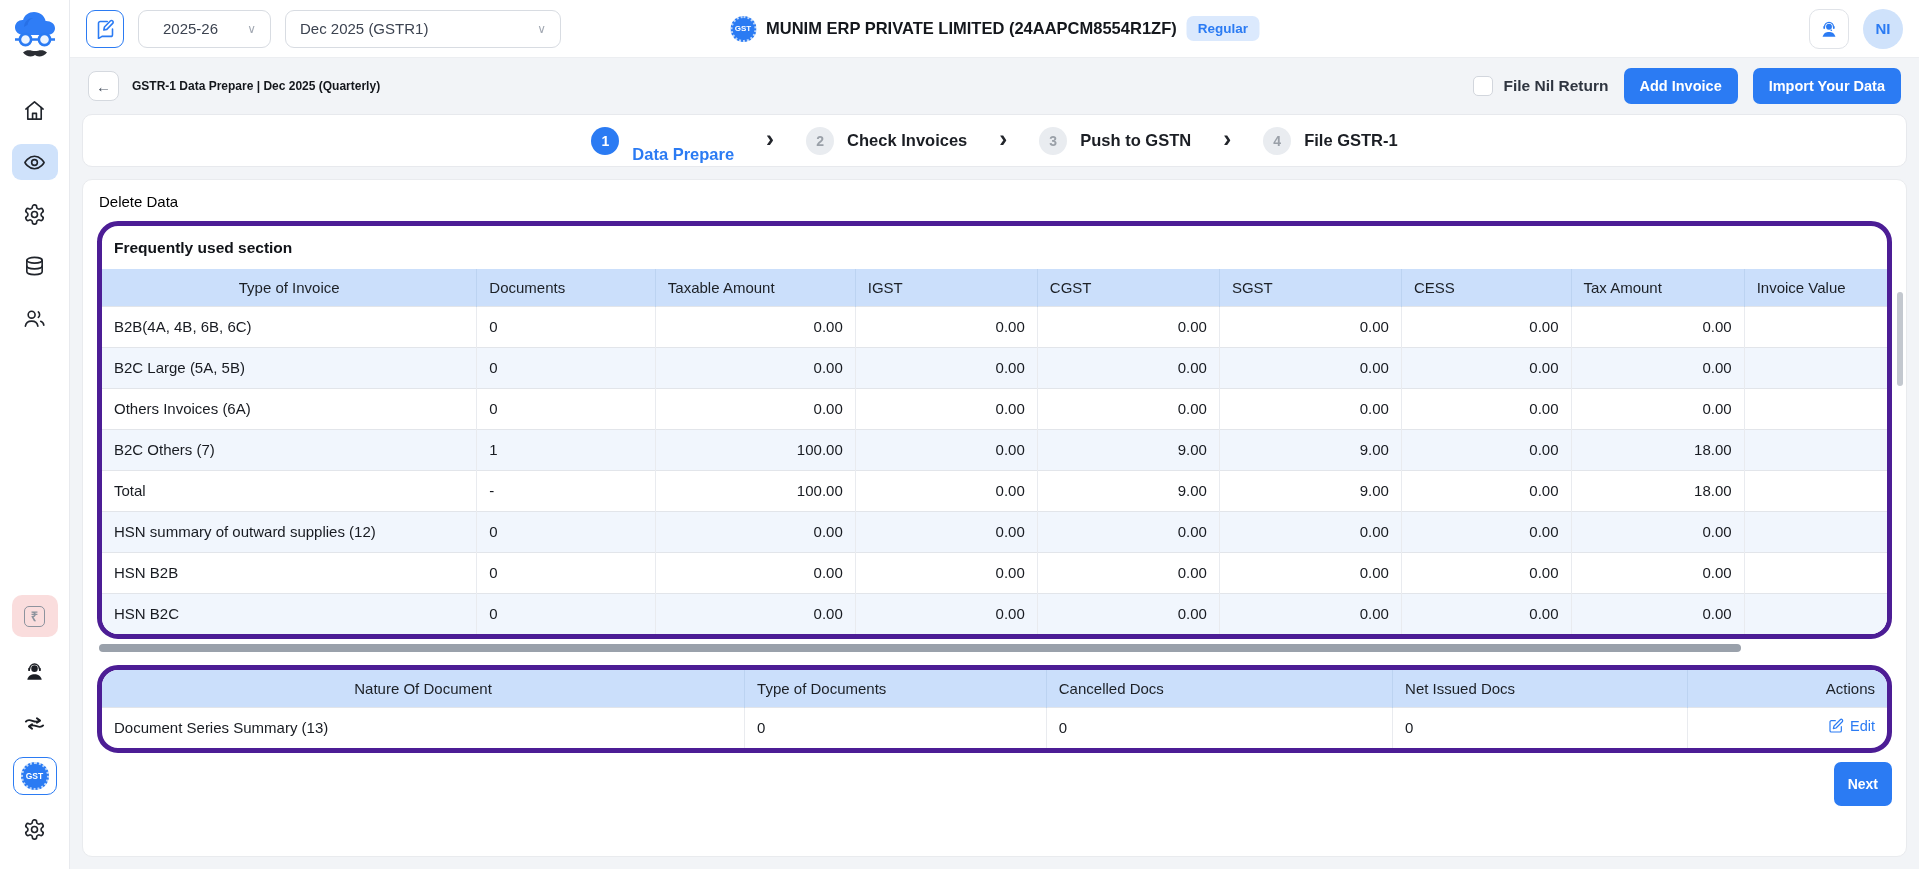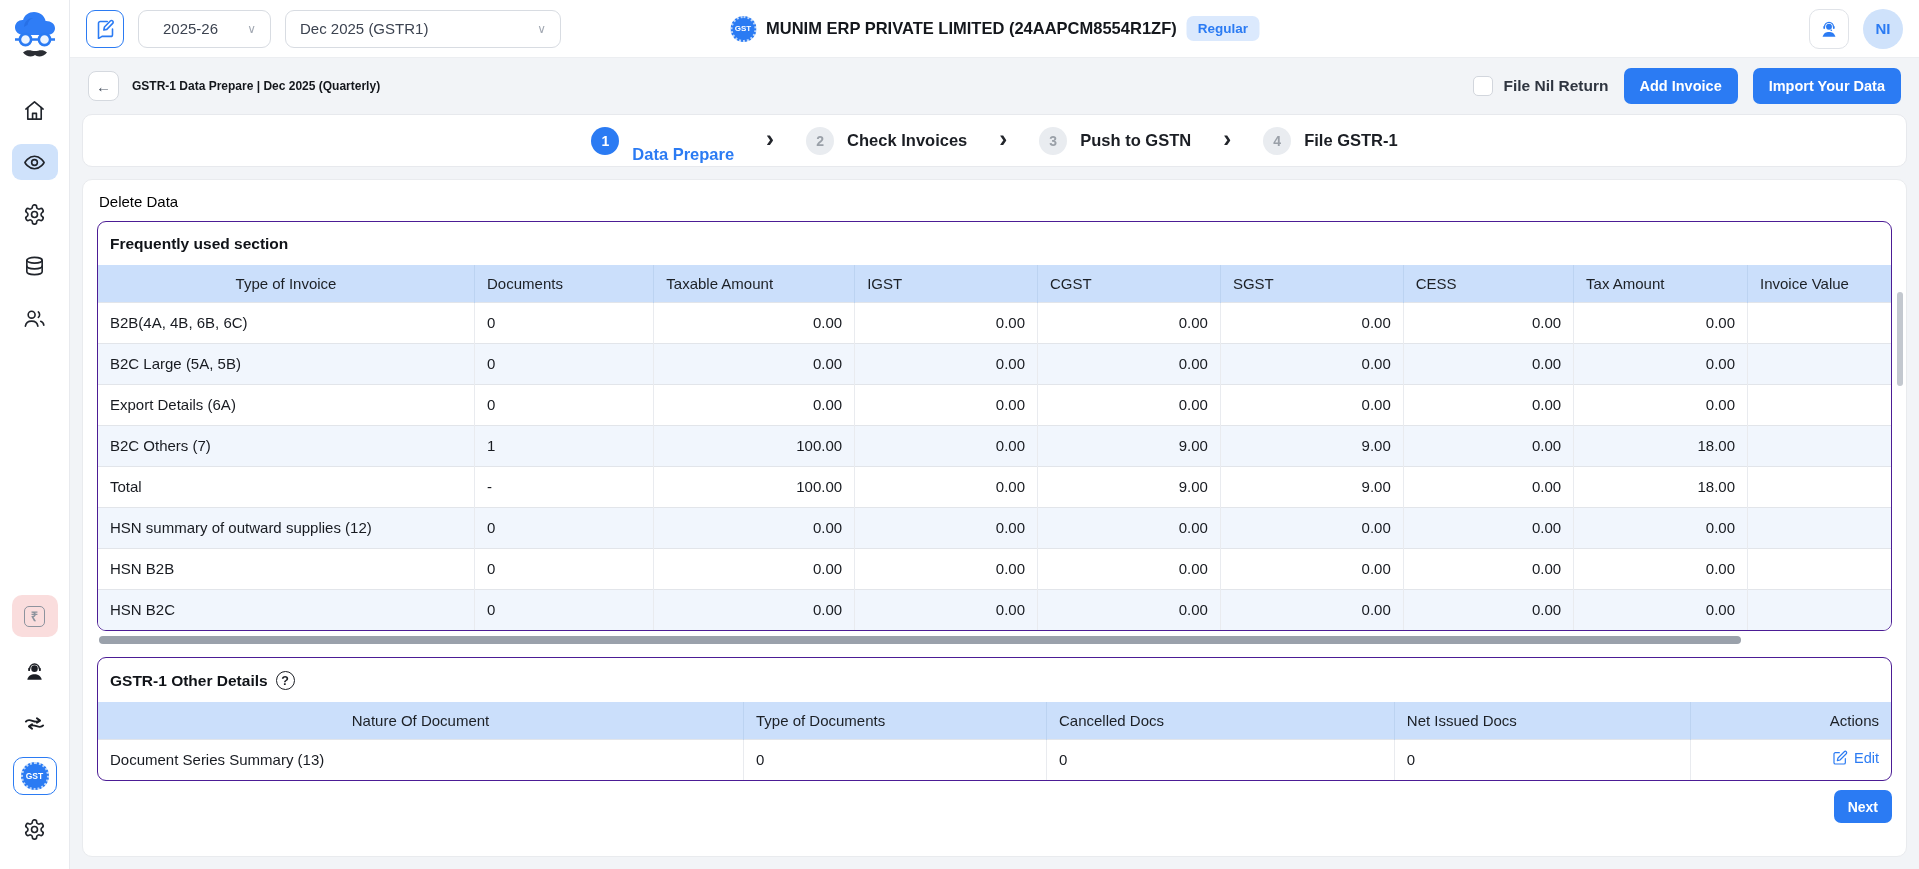--- a/index.html
+++ b/index.html
@@ -61,40 +61,40 @@
   .step { display:flex; align-items:center; gap:13px; cursor:pointer; }
   .step-num { width:28px; height:28px; border-radius:50%; background:#e9ecf0; color:#9aa0a8; font-size:14px; font-weight:600; display:flex; align-items:center; justify-content:center; }
   .step-label { font-size:16.5px; font-weight:700; color:#1b1e24; }
   .step.active .step-num { background:#2b7bf3; color:#fff; }
   .step.active .step-label { color:#2b7bf3;margin-top:28px; }
   .step-chev { font-size:24px; color:#23262c; font-weight:600; line-height:1; padding-bottom:3px; }
 
   
   .main-card { margin:12px; background:#fff; border:1px solid #e9ebee; border-radius:10px; flex:1; padding:10px 14px 12px; position:relative; display:flex; flex-direction:column; overflow:hidden; }
   .delete-data { color:#000000; font-size:15px; padding:3px 2px 11px; cursor:pointer; width:max-content; }
-  .tcard { border:1px solid #4c1d95; border-radius:9px; overflow:hidden; position:relative; background:#fff; }
+  .tcard { border:5px solid #4c1d95; border-radius:21px; overflow:hidden; position:relative; background:#fff; }
   .tcard-title { font-size:15.5px; font-weight:700; color:#101318; padding:13px 12px 12px; display:flex; align-items:center; gap:8px; }
   .help-icon { width:19px; height:19px; border:1.7px solid #1b1e24; border-radius:50%; font-size:12.5px; font-weight:700; color:#1b1e24; display:flex; align-items:center; justify-content:center; cursor:pointer; }
   table { width:100%; border-collapse:collapse; table-layout:fixed; font-size:15px; color:#181b21; }
   thead th { background:#cbdffb; font-weight:500; color:#1c2026; text-align:left; padding:3px 12px; border-right:1px solid #bcd3f1; height:37px; white-space:nowrap; overflow:hidden; }
   thead th:last-child { border-right:none;margin-top:28px; }
   thead th.center { text-align:center; }
   thead th.right { text-align:right; }
   tbody td { padding:0 12px; height:41px; border-top:1px solid #e2e5ea; border-right:1px solid #e9ebef; white-space:nowrap; overflow:hidden; }
   tbody td:last-child { border-right:none; }
   tbody tr:nth-child(even) { background:#f1f6fd; }
   td.num { text-align:right; }
   td.edit-cell { text-align:right; }
   .edit-link { display:inline-flex; align-items:center; gap:6px; color:#2b7bf3; font-size:14.5px; cursor:pointer; }
   .edit-link svg { width:16px; height:16px; stroke:#2b7bf3; fill:none; stroke-width:1.8; stroke-linecap:round; stroke-linejoin:round; }
   .h-scrollbar { height:8px; background:#9aa1ab; border-radius:4px; width:91.5%; margin:5px 2px 0; cursor:pointer; }
   .v-scrollbar { position:absolute; right:3px; top:112px; width:6px; height:94px; background:#c3c8cf; border-radius:3px; cursor:pointer; }
   .other-card { margin-top:13px; }
   .next-row { display:flex; justify-content:flex-end; margin-top:9px; }
-  .next-btn { height:33px; padding:0 14px; font-size:14px; }
+  .next-btn { height:44px; padding:0 14px; font-size:14px; }
 </style>
 </head>
 <body>
 
 <aside class="sidebar">
   <div class="logo">
     <svg viewBox="0 0 48 50">
       <path fill="#2f7df6" d="M13 27c-5 0-9-3.2-9-7.6 0-4.2 3.4-7.4 7.6-7.4h.5C13.3 7.2 17.8 4 23 4c5.8 0 10.6 3.8 11.6 9h.6c4.8 0 8.8 3.1 8.8 7.2S40.4 27 35.8 27z"></path>
       <path fill="#1f63d8" d="M22 10c-3 1-5 3.6-5.4 6.8l-3.5 2.2c0-5 3.6-8.6 8.9-9z" opacity="0.5"></path>
       <g fill="none" stroke="#2b7bf3" stroke-width="2.6">
@@ -291,21 +291,21 @@
               <td class="">0</td>
               <td class="num">0.00</td>
               <td class="num">0.00</td>
               <td class="num">0.00</td>
               <td class="num">0.00</td>
               <td class="num">0.00</td>
               <td class="num">0.00</td>
               <td class="num"></td>
             </tr>
             <tr>
-              <td class="">Export Details (6A)</td>
+              <td class="">Others Invoices (6A)</td>
               <td class="">0</td>
               <td class="num">0.00</td>
               <td class="num">0.00</td>
               <td class="num">0.00</td>
               <td class="num">0.00</td>
               <td class="num">0.00</td>
               <td class="num">0.00</td>
               <td class="num"></td>
             </tr>
             <tr>
@@ -363,24 +363,20 @@
               <td class="num">0.00</td>
               <td class="num"></td>
             </tr>
           </tbody>
       </table>
     </section>
     <div class="h-scrollbar"></div>
     <div class="v-scrollbar"></div>
 
     <section class="tcard other-card">
-      <div class="tcard-title">
-        <span>GSTR-1 Other Details</span>
-        <span class="help-icon">?</span>
-      </div>
       <table id="other-table">
         <colgroup>
             <col style="width: 36%;">
             <col style="width: 16.9%;">
             <col style="width: 19.4%;">
             <col style="width: 16.5%;">
             <col style="width: 11.2%;">
           </colgroup>
         <thead>
             <tr>

